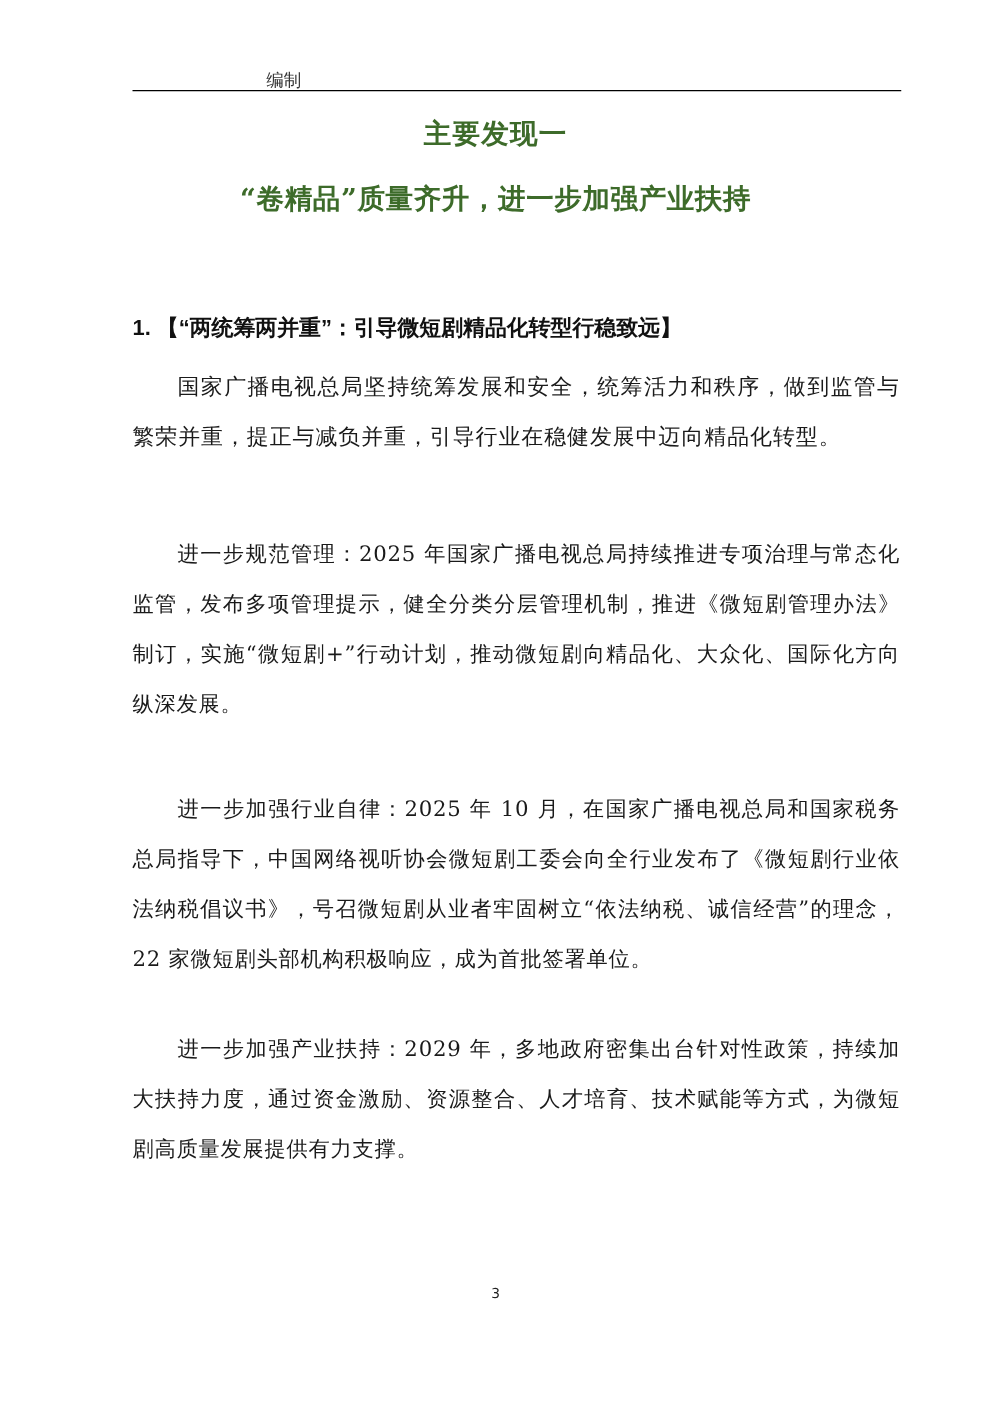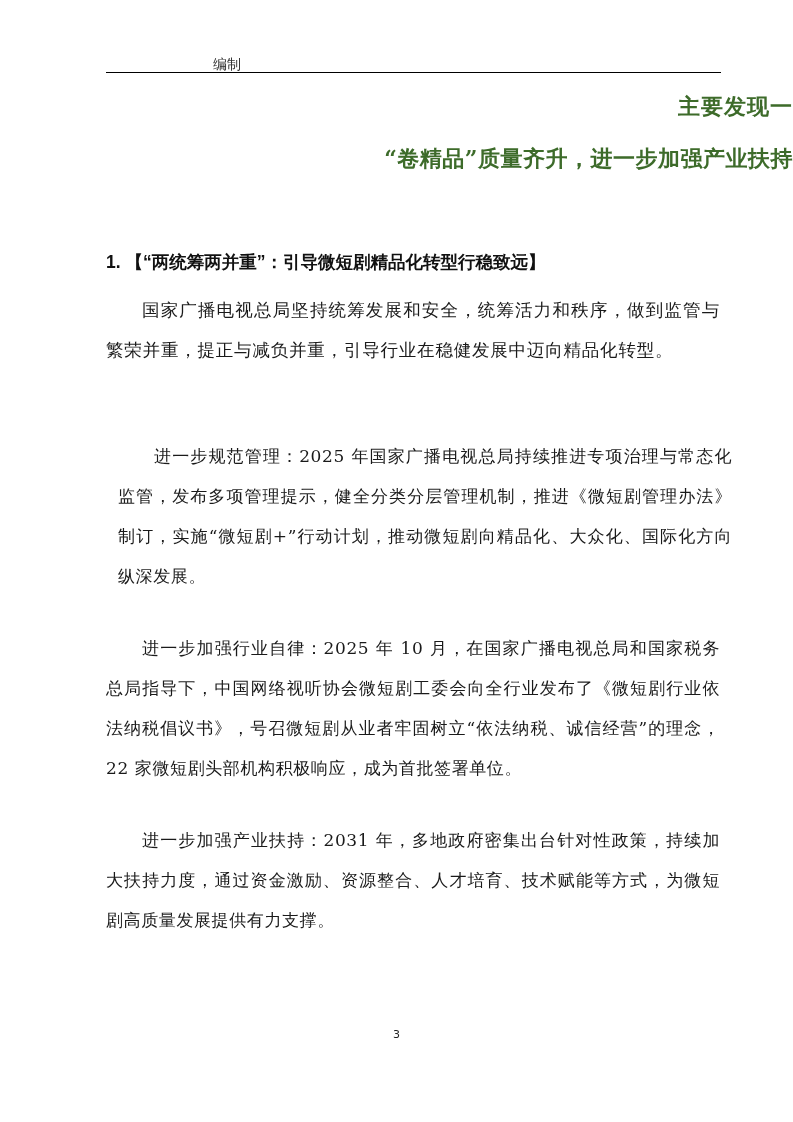--- a/index.html
+++ b/index.html
@@ -14,21 +14,21 @@
   .header-text {
     position: absolute; left: 107px; top: 0px;
     font-family: Liberation Mono, monospace;
     font-size: 14px; color: #333;
   }
   .header-rule {
     position: absolute; left: 0; top: 16px; width: 615px; height: 0;
     border-top: 1.3px solid #000;
   }
   .title-main, .title-sub {
-    position: absolute; left: 0; width: 793px; text-align: right;
+    position: absolute; left: 0; width: 793px; text-align: center;
     color: #3d6b2a; font-weight: bold;
     font-family: "DejaVu Serif", "Liberation Serif", serif;
   }
   .title-main { top: 92px; font-size: 22px; letter-spacing: 1px; }
   .title-sub { top: 144px; font-size: 22px; letter-spacing: 0.5px; }
 
   .section-heading {
     position: absolute; left: 106px; top: 250px; width: 620px;
     font-family: Liberation Sans, sans-serif;
     font-weight: bold; font-size: 17.5px; color: #111; white-space: nowrap;
@@ -56,17 +56,17 @@
   <span class="header-text">编制</span>
   <div class="header-rule"></div>
 </div>
 
 <div class="title-main">主要发现一</div>
 <div class="title-sub">“卷精品”质量齐升，进一步加强产业扶持</div>
 
 <div class="section-heading">1. 【“两统筹两并重”：引导微短剧精品化转型行稳致远】</div>
 
 <p class="para bold p1" style="margin:0">国家广播电视总局坚持统筹发展和安全，统筹活力和秩序，做到监管与繁荣并重，提正与减负并重，引导行业在稳健发展中迈向精品化转型。</p>
-<p class="para p2" style="margin:12px">进一步规范管理：2025 年国家广播电视总局持续推进专项治理与常态化监管，发布多项管理提示，健全分类分层管理机制，推进《微短剧管理办法》制订，实施“微短剧+”行动计划，推动微短剧向精品化、大众化、国际化方向纵深发展。</p>
+<p class="para p2" style="margin:0">进一步规范管理：2025 年国家广播电视总局持续推进专项治理与常态化监管，发布多项管理提示，健全分类分层管理机制，推进《微短剧管理办法》制订，实施“微短剧+”行动计划，推动微短剧向精品化、大众化、国际化方向纵深发展。</p>
 <p class="para p3" style="margin:0">进一步加强行业自律：2025 年 10 月，在国家广播电视总局和国家税务总局指导下，中国网络视听协会微短剧工委会向全行业发布了《微短剧行业依法纳税倡议书》，号召微短剧从业者牢固树立“依法纳税、诚信经营”的理念，22 家微短剧头部机构积极响应，成为首批签署单位。</p>
-<p class="para p4" style="margin:0">进一步加强产业扶持：2031 年，多地政府密集出台针对性政策，持续加大扶持力度，通过资金激励、资源整合、人才培育、技术赋能等方式，为微短剧高质量发展提供有力支撑。</p>
+<p class="para p4" style="margin:0">进一步加强产业扶持：2029 年，多地政府密集出台针对性政策，持续加大扶持力度，通过资金激励、资源整合、人才培育、技术赋能等方式，为微短剧高质量发展提供有力支撑。</p>
 
 <div class="page-number">3</div>
 
 </body></html>

